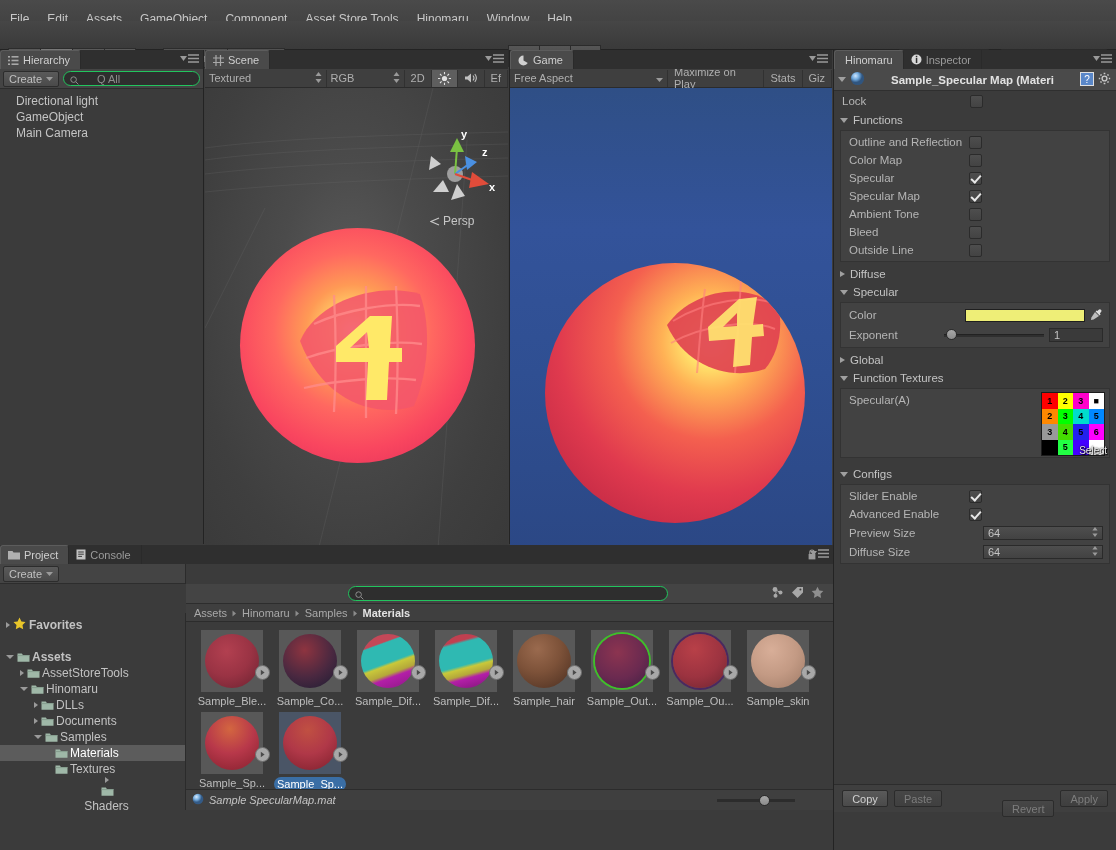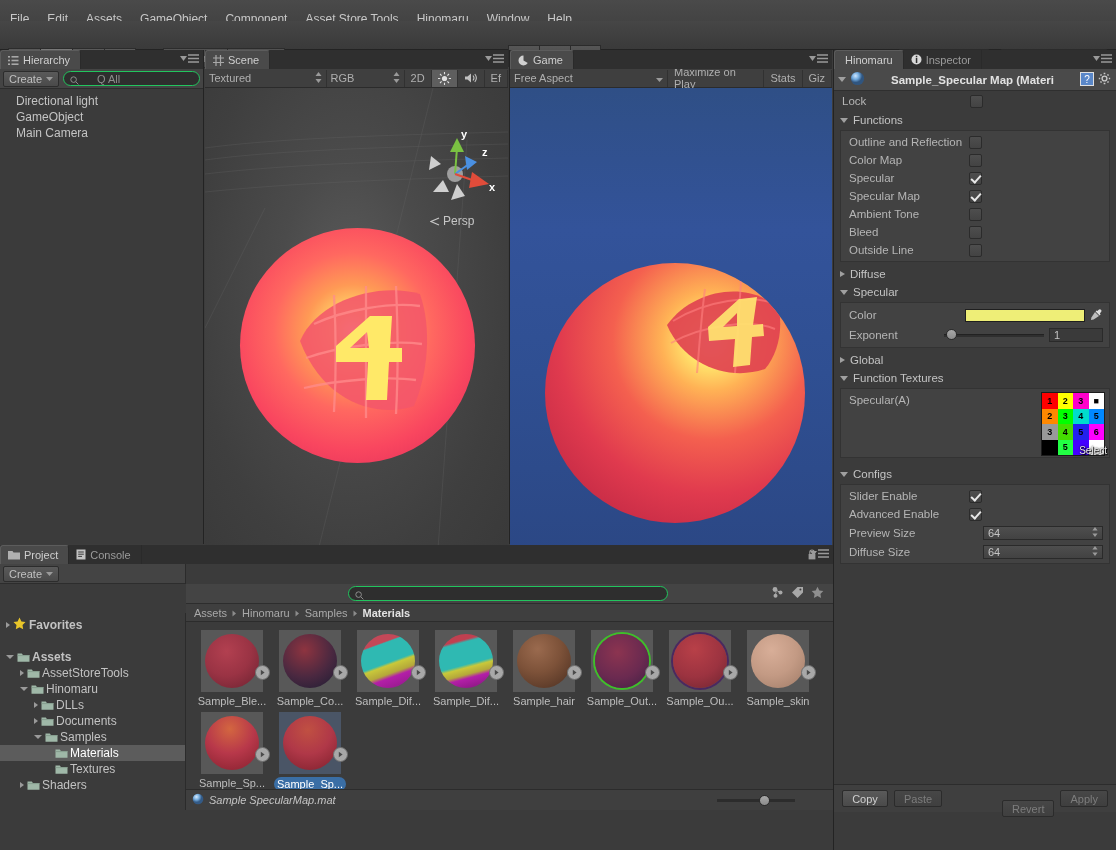--- a/index.html
+++ b/index.html
@@ -826,21 +826,21 @@
             <span style="color: rgb(255, 255, 255);">Materials</span>
           </div>
           <div class="tree-item" style="padding-left: 48px;">
             <span class="tri-s none"></span>
             <span class="folder-ic"><svg width="13" height="11" viewBox="0 0 13 11">
                 <path d="M0.5 1.5 H4.8 L5.9 3 H12.5 V9.8 H0.5 Z" fill="#9fb8a8"></path>
                 <path d="M0.5 3.6 H12.5" stroke="#7d9688" stroke-width="0.8"></path>
               </svg></span>
             <span>Textures</span>
           </div>
-          <div class="tree-item" style="padding-left: 20px;">
+          <div class="tree-item" style="padding-left: 32px; flex-direction: column;">
             <span class="tri-s "></span>
             <span class="folder-ic"><svg width="13" height="11" viewBox="0 0 13 11">
                 <path d="M0.5 1.5 H4.8 L5.9 3 H12.5 V9.8 H0.5 Z" fill="#9fb8a8"></path>
                 <path d="M0.5 3.6 H12.5" stroke="#7d9688" stroke-width="0.8"></path>
               </svg></span>
             <span>Shaders</span>
           </div>
         </div>
       <div class="proj-right">
         <div class="proj-searchbar">

